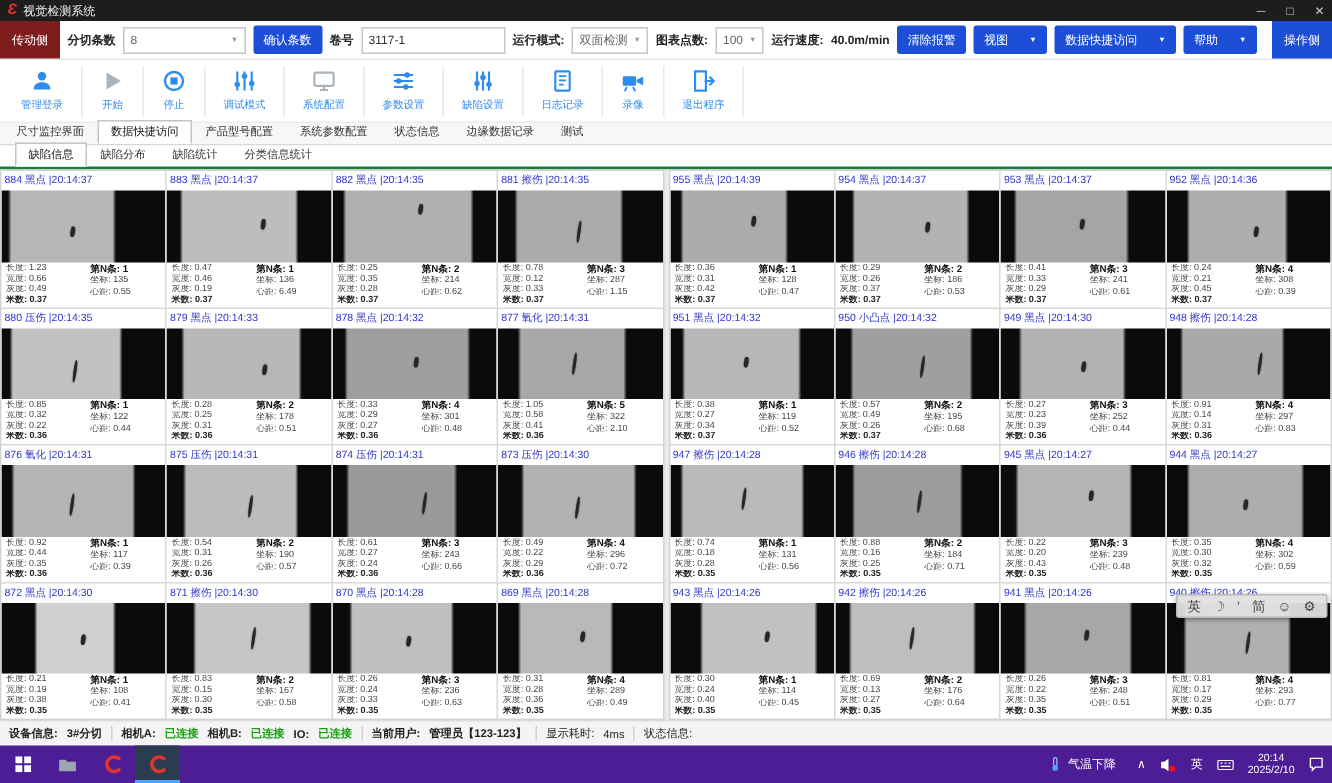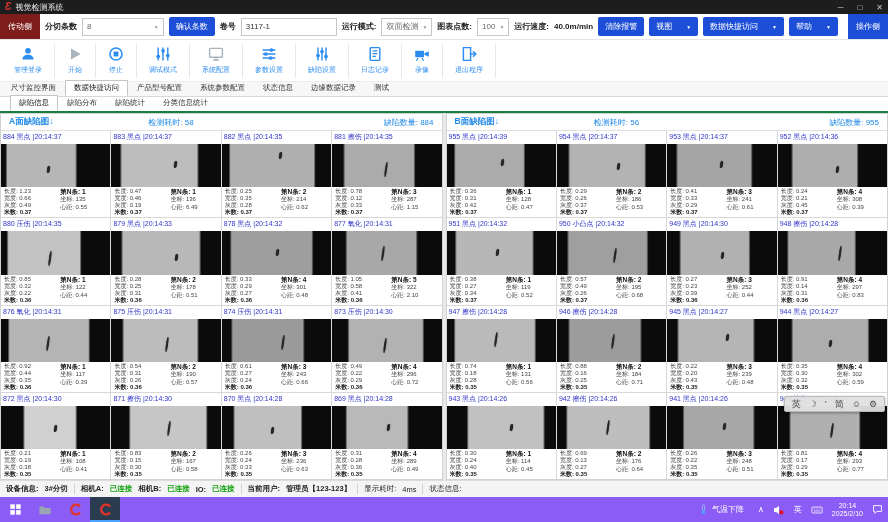--- a/index.html
+++ b/index.html
@@ -60,21 +60,21 @@
   .f-strip{font-weight:bold;color:#111;font-size:6.5px}
   .f-meter{font-weight:bold;color:#222}
 
   
   .statusbar{height:17px;background:#f4f4f4;border-top:1px solid #dcdcdc;display:flex;align-items:center;gap:6px;padding:0 6px;font-size:7.5px;color:#222;white-space:nowrap}
   .sb-b{font-weight:bold}
   .green{color:#13a10e;font-weight:bold}
   .sb-sep{width:1px;height:10px;background:#d2d2d2}
 
   
-  .taskbar{height:25px;background:#8b5cf6;display:flex;align-items:center;color:#fff}
+  .taskbar{height:25px;background:#4c1d95;display:flex;align-items:center;color:#fff}
   .tb-icon{width:30px;height:25px;display:flex;align-items:center;justify-content:center;cursor:default}
   .tb-icon.active{background:#2c3c50;box-shadow:inset 0 -2px 0 #4aa3ff}
   .tray{margin-left:auto;display:flex;align-items:center;gap:8px;padding-right:4px;font-size:8px}
   .weather{display:flex;align-items:center;gap:3px;padding:0 6px}
   .clock{display:flex;flex-direction:column;align-items:center;font-size:7px;line-height:8px}
   .tray .glyph{color:#fff;font-size:8px}
 
   
   .ime{position:absolute;top:396px;right:3px;height:16px;display:flex;align-items:center;gap:8px;padding:0 7px;
        background:rgba(224,224,224,.95);border:1px solid #b9b9b9;border-radius:2px;font-size:9px;color:#444;box-shadow:0 1px 3px rgba(0,0,0,.35)}
@@ -248,25 +248,20 @@
   </div>
 <div class="tabs sub-tabs">
     <div class="tab active">缺陷信息</div>
     <div class="tab">缺陷分布</div>
     <div class="tab">缺陷统计</div>
     <div class="tab">分类信息统计</div>
   </div>
 
 <div class="panels">
   <section class="panel">
-    <div class="panel-head">
-      <span class="panel-title">A面缺陷图↓</span>
-      <span class="mid"><span>检测耗时:</span> <span>58</span></span>
-      <span class="right"><span>缺陷数量:</span> <span>884</span></span>
-    </div>
     <div class="grid">
         <div class="card">
           <div class="card-head">884 黑点 |20:14:37</div>
           <div class="card-img" style="background: linear-gradient(90deg, rgb(11, 11, 11) 0px, rgb(11, 11, 11) 4%, rgb(182, 182, 182) 6%, rgb(182, 182, 182) 68%, rgb(11, 11, 11) 70%, rgb(11, 11, 11) 100%);">
             <span class="mark" style="left: 42%; top: 50%;"></span>
           </div>
           <div class="card-info">
             <div class="info-l">
               <span>长度: 1.23</span>
               <span>宽度: 0.66</span>
@@ -561,25 +556,20 @@
             <div class="info-r">
               <span class="f-strip">第N条: 4</span>
               <span>坐标: 289</span>
               <span>心距: 0.49</span>
             </div>
           </div>
         </div>
       </div>
   </section>
   <section class="panel">
-    <div class="panel-head">
-      <span class="panel-title">B面缺陷图↓</span>
-      <span class="mid"><span>检测耗时:</span> <span>56</span></span>
-      <span class="right"><span>缺陷数量:</span> <span>955</span></span>
-    </div>
     <div class="grid">
         <div class="card">
           <div class="card-head">955 黑点 |20:14:39</div>
           <div class="card-img" style="background: linear-gradient(90deg, rgb(11, 11, 11) 0px, rgb(11, 11, 11) 6%, rgb(171, 171, 171) 8%, rgb(171, 171, 171) 70%, rgb(11, 11, 11) 72%, rgb(11, 11, 11) 100%);">
             <span class="mark" style="left: 50%; top: 35%;"></span>
           </div>
           <div class="card-info">
             <div class="info-l">
               <span>长度: 0.36</span>
               <span>宽度: 0.31</span>

